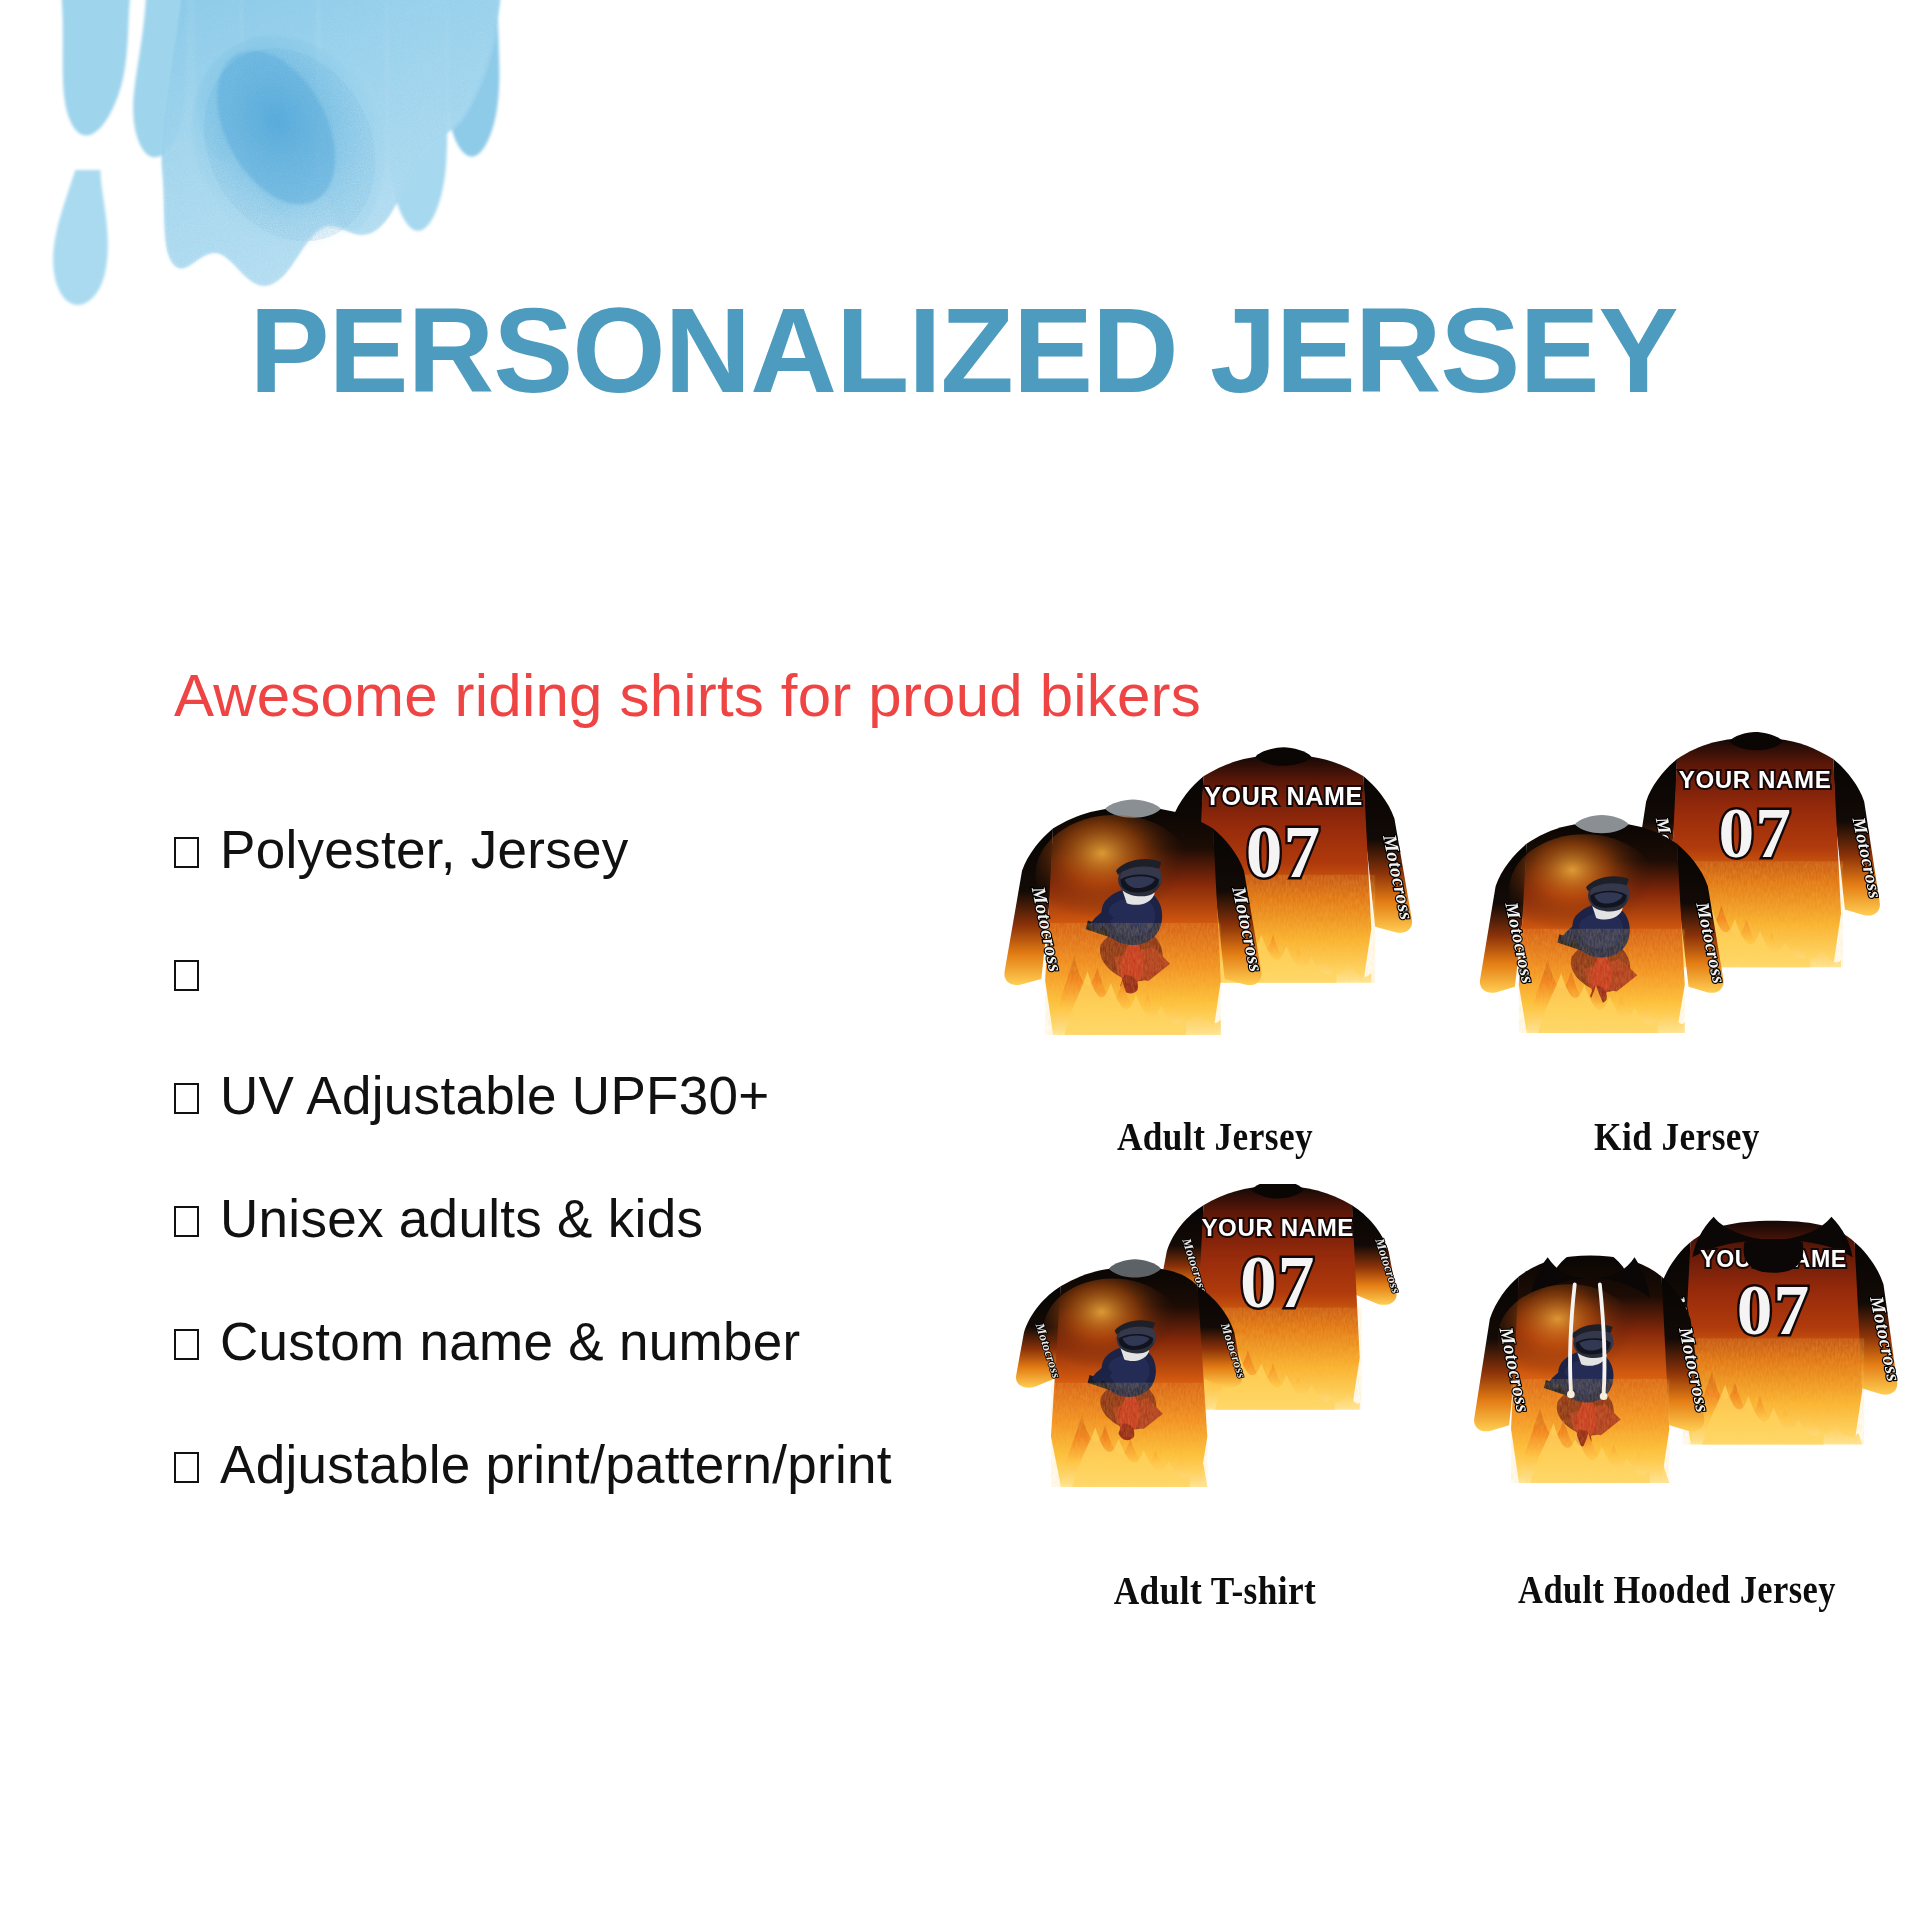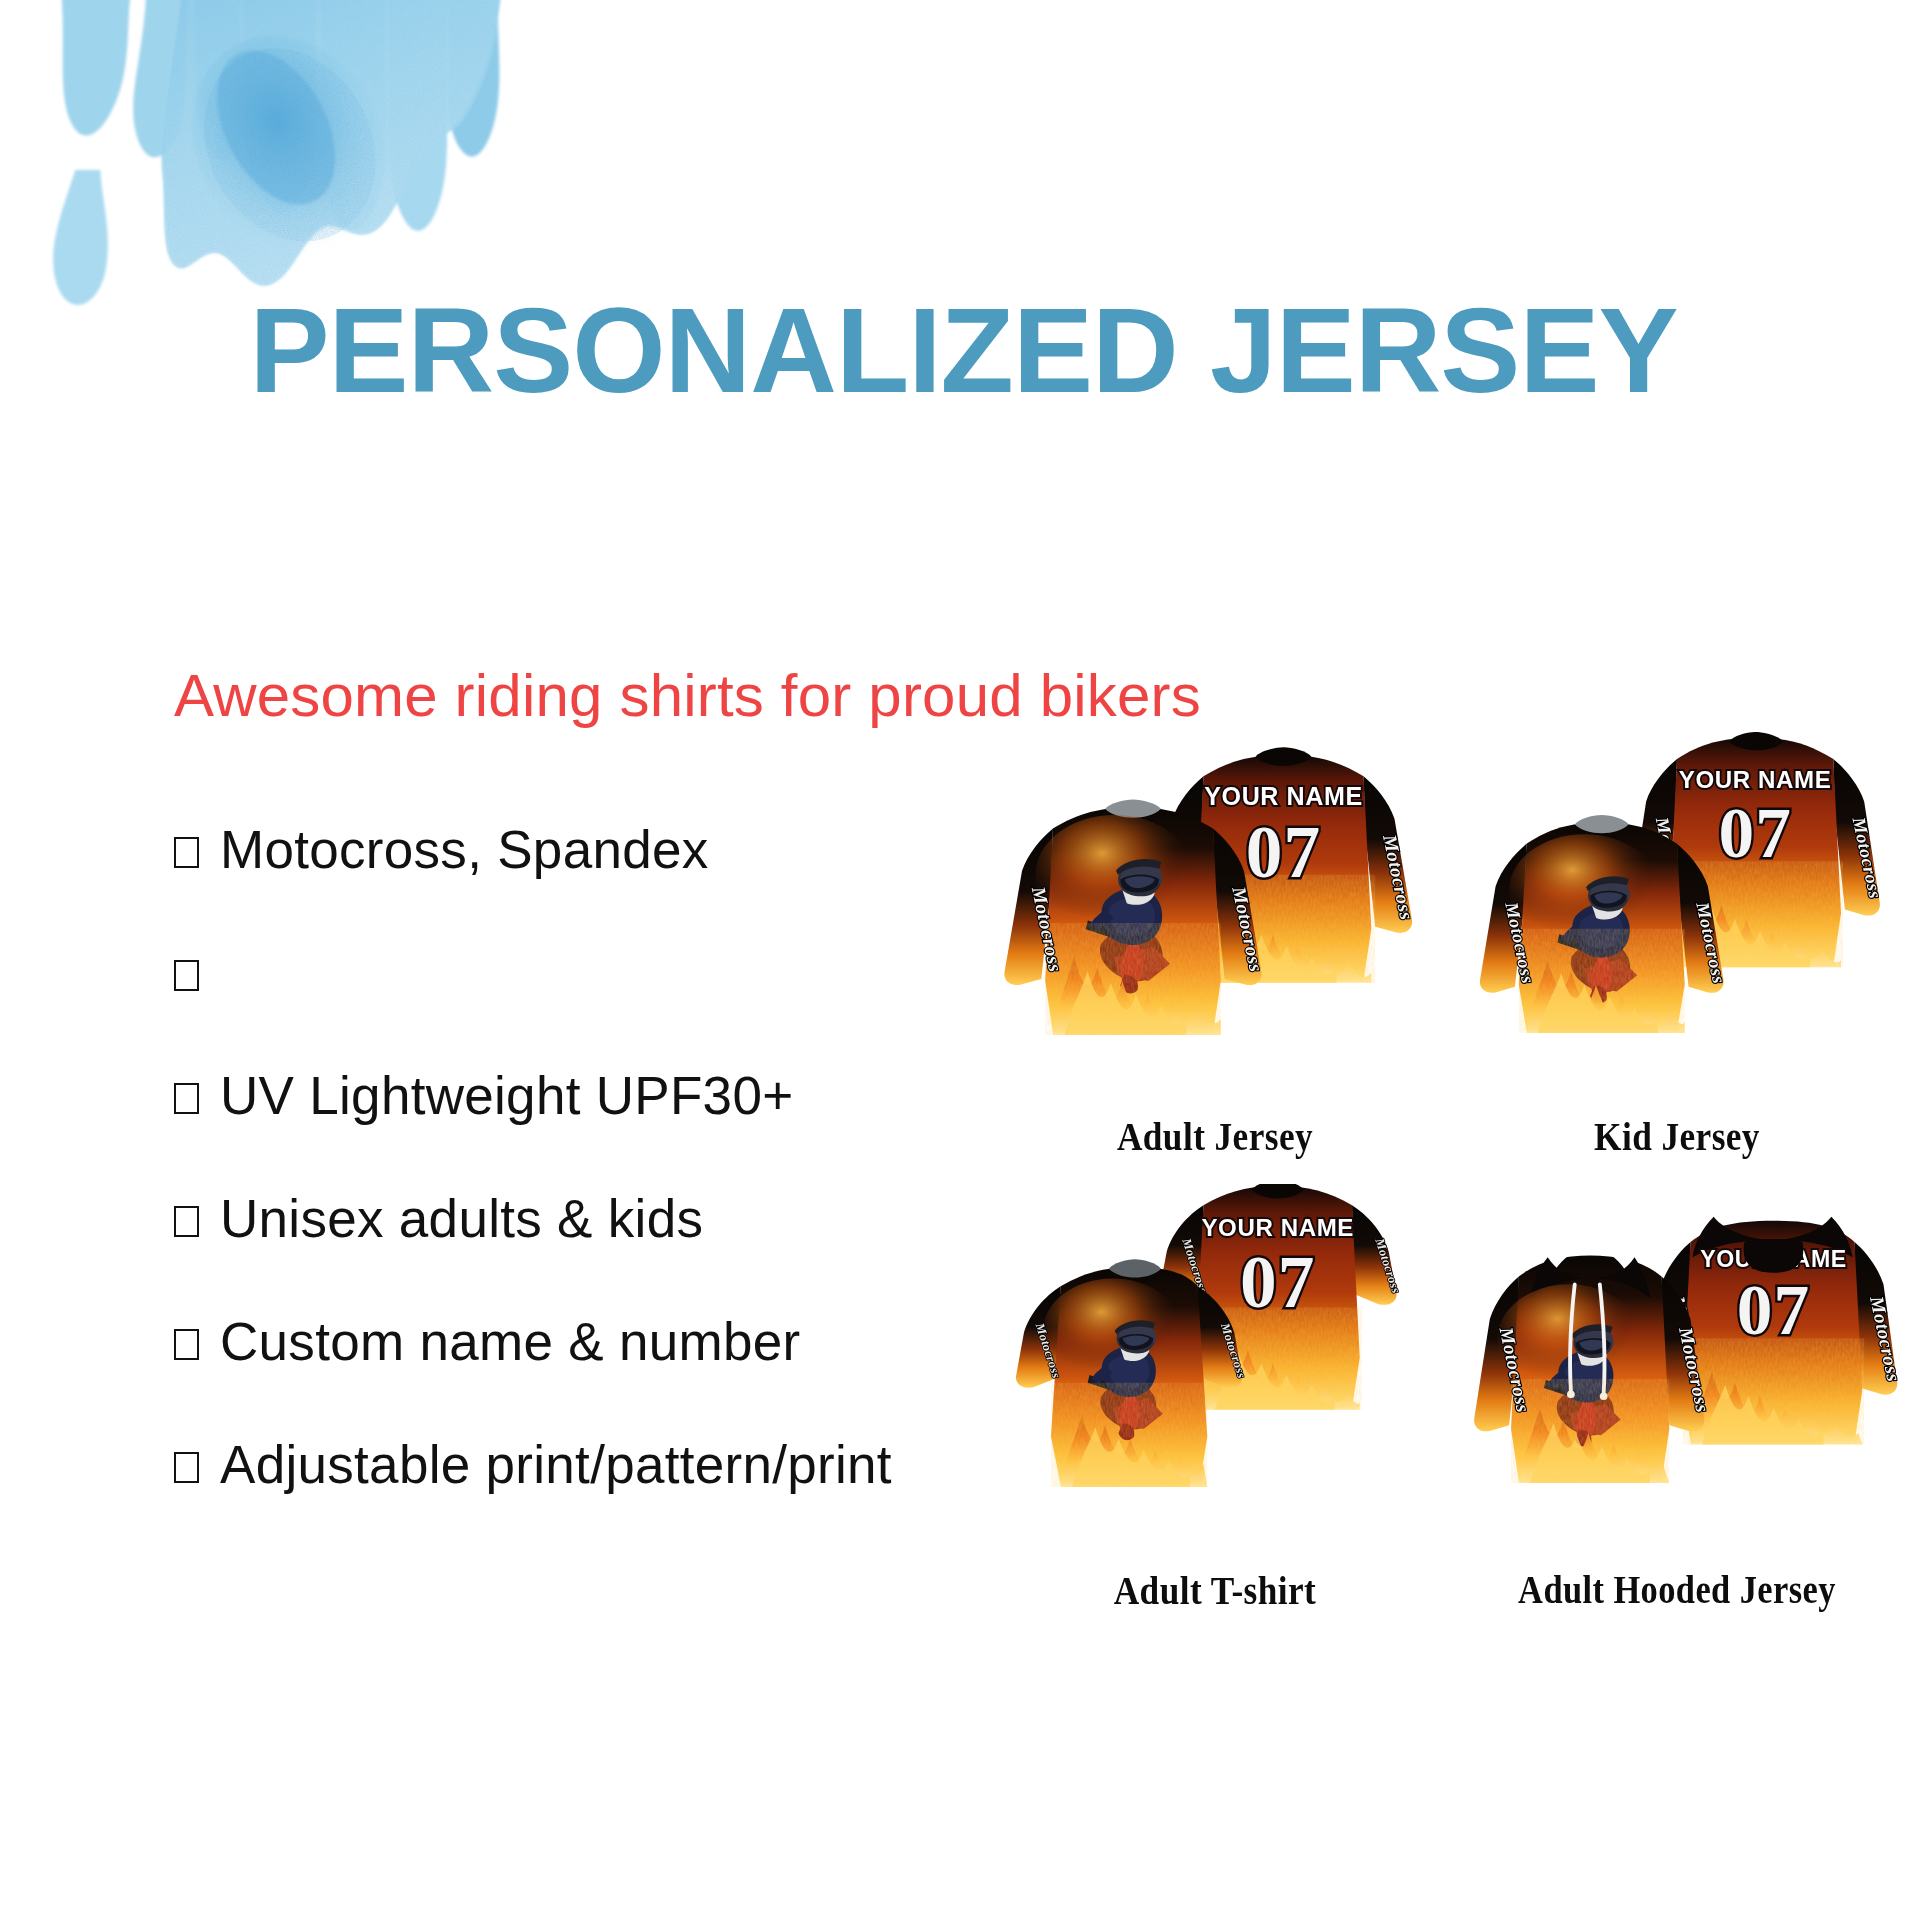--- a/index.html
+++ b/index.html
@@ -218,28 +218,28 @@
 
 <h1 class="headline">
   <span class="hl-line">PERSONALIZED JERSEY</span>
 </h1>
 
 <p class="subtitle">Awesome riding shirts for proud bikers</p>
 
 <ul class="feature-list" style="list-style:none;margin:0;padding:0;">
   <li class="feature-item">
     <span class="feature-bullet"></span>
-    <span class="feature-text">Motocross, Spandex</span>
+    <span class="feature-text">Polyester, Jersey</span>
   </li>
   <li class="feature-item">
     <span class="feature-bullet"></span>
   </li>
   <li class="feature-item">
     <span class="feature-bullet"></span>
-    <span class="feature-text">UV Lightweight UPF30+</span>
+    <span class="feature-text">UV Adjustable UPF30+</span>
   </li>
   <li class="feature-item">
     <span class="feature-bullet"></span>
     <span class="feature-text">Unisex adults &amp; kids</span>
   </li>
   <li class="feature-item">
     <span class="feature-bullet"></span>
     <span class="feature-text">Custom name &amp; number</span>
   </li>
   <li class="feature-item">

